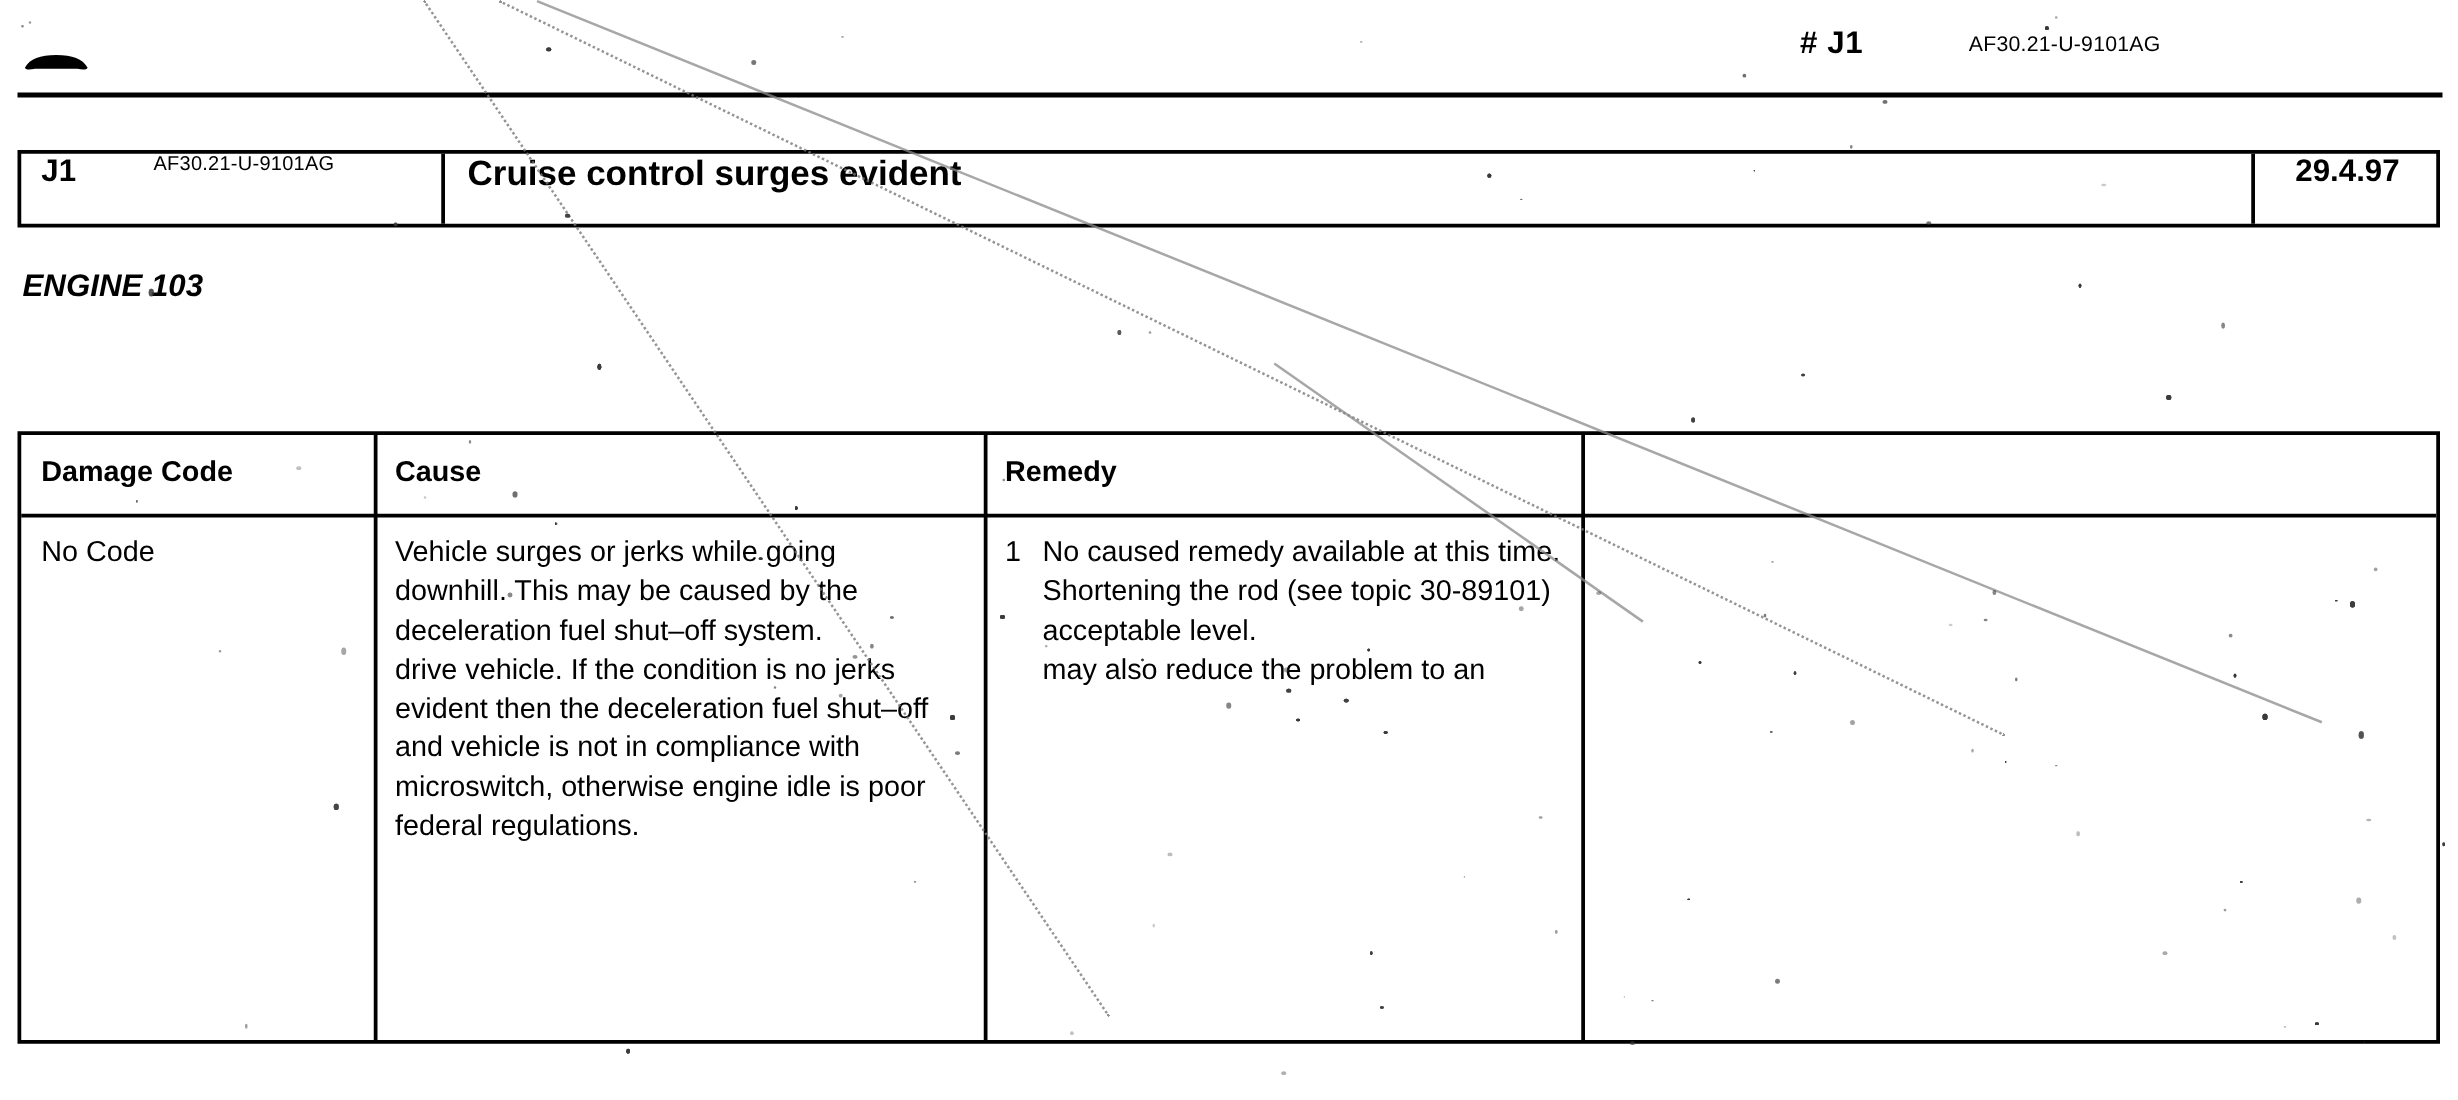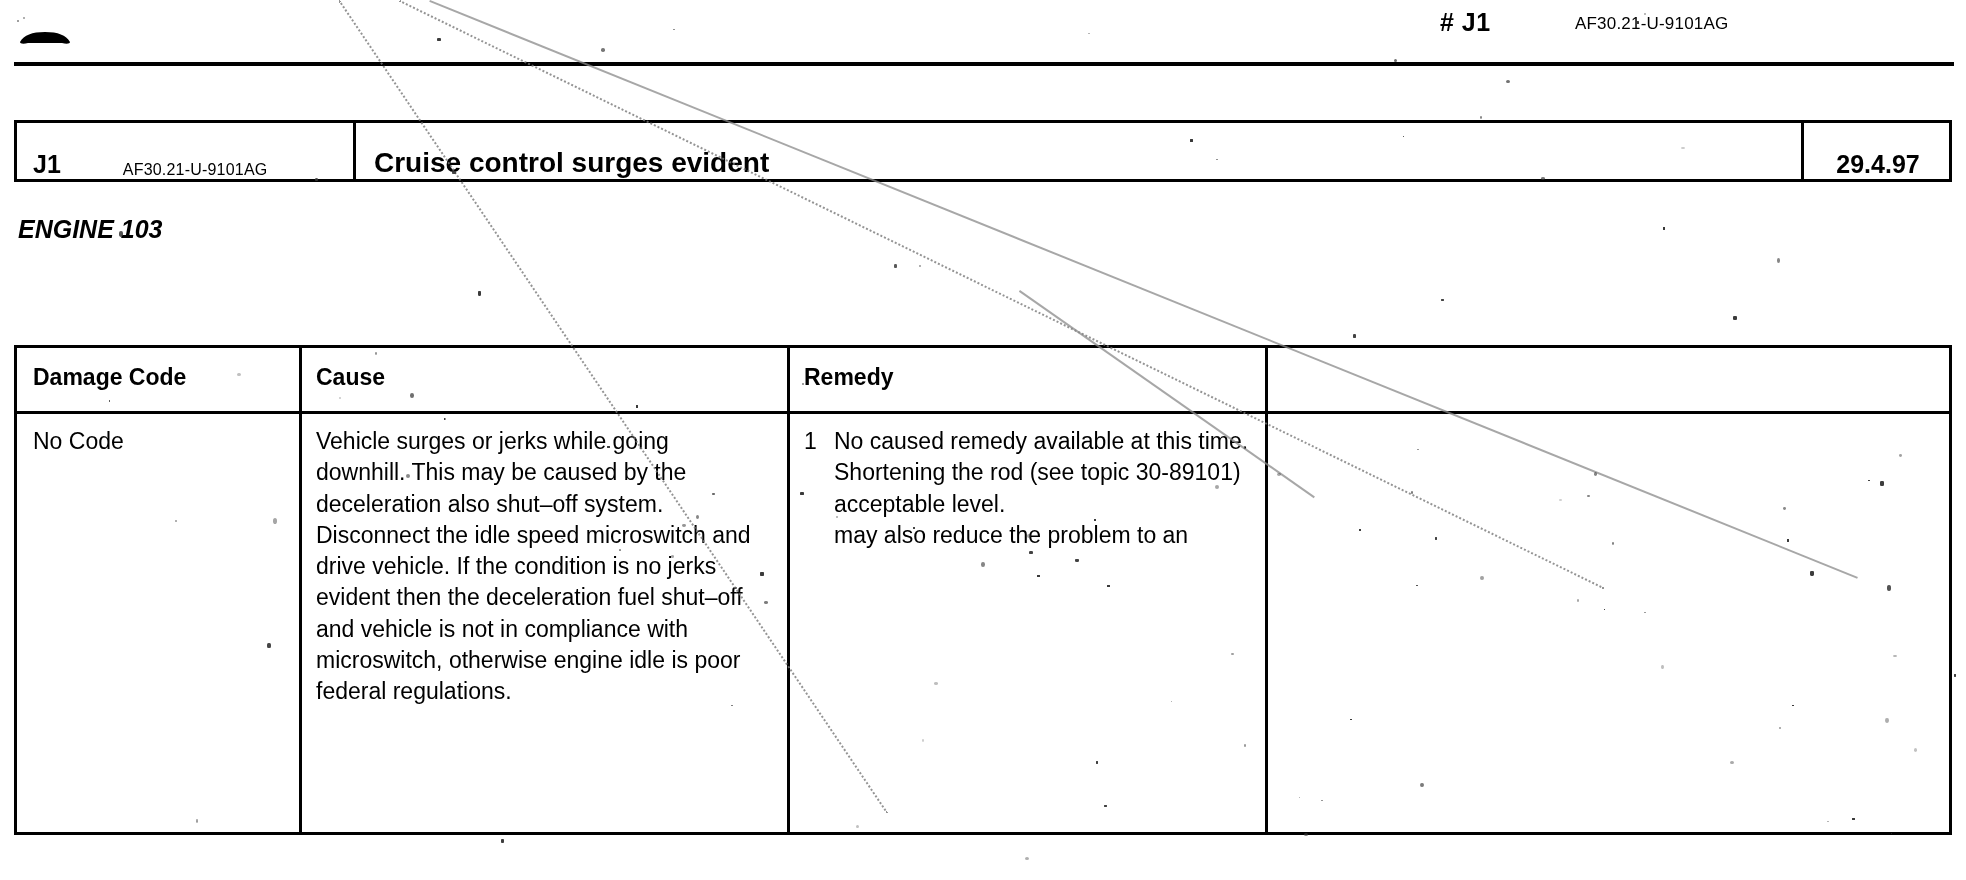--- a/index.html
+++ b/index.html
@@ -46,21 +46,21 @@
   .page {
     position: absolute;
     inset: 0;
     z-index: 10;
   }
 
   
   .header {
     position: absolute;
     left: 0;
-    top: 0;
+    top: 12px;
     width: 1966px;
     height: 72px;
   }
   .car-icon {
     position: absolute;
     left: 18px;
     top: 30px;
     width: 54px;
     height: 16px;
   }
@@ -99,21 +99,21 @@
     height: 62px;
     border: 3px solid #000;
     box-sizing: border-box;
   }
   .tt-cell {
     position: absolute;
     top: 0;
     height: 100%;
     box-sizing: border-box;
     display: flex;
-    align-items: flex-end;
+    align-items: flex-start;
     border-radius: 20px;
   }
   .tt-code {
     left: 0;
     width: 336px;
     padding-left: 16px;
   }
   .tt-code .j {
     font-size: 25px;
     font-weight: bold;
@@ -249,22 +249,21 @@
     <div class="mt-head-cell" style="left:16px;">Damage Code</div>
     <div class="mt-head-cell" style="left:299px;">Cause</div>
     <div class="mt-head-cell" style="left:787px;">Remedy</div>
     <div class="mt-head-cell" style="left:1265px;"></div>
 
     <div class="mt-body-cell" style="left:16px; top:78px;">No Code</div>
 
     <div class="mt-body-cell" id="cause-text" style="left:299px; top:78px;">
         <div class="ln">Vehicle surges or jerks while going</div>
         <div class="ln">downhill. This may be caused by the</div>
-        <div class="ln">deceleration also shut–off system.</div>
-        <div class="ln">Disconnect the idle speed microswitch and</div>
+        <div class="ln">deceleration fuel shut–off system.</div>
         <div class="ln">drive vehicle. If the condition is no jerks</div>
         <div class="ln">evident then the deceleration fuel shut–off</div>
         <div class="ln">and vehicle is not in compliance with</div>
         <div class="ln">microswitch, otherwise engine idle is poor</div>
         <div class="ln">federal regulations.</div>
       </div>
 
     <div class="remedy-block" style="left:787px; top:78px;">
       <div class="remedy-num">1</div>
       <div class="remedy-lines" id="remedy-text">

